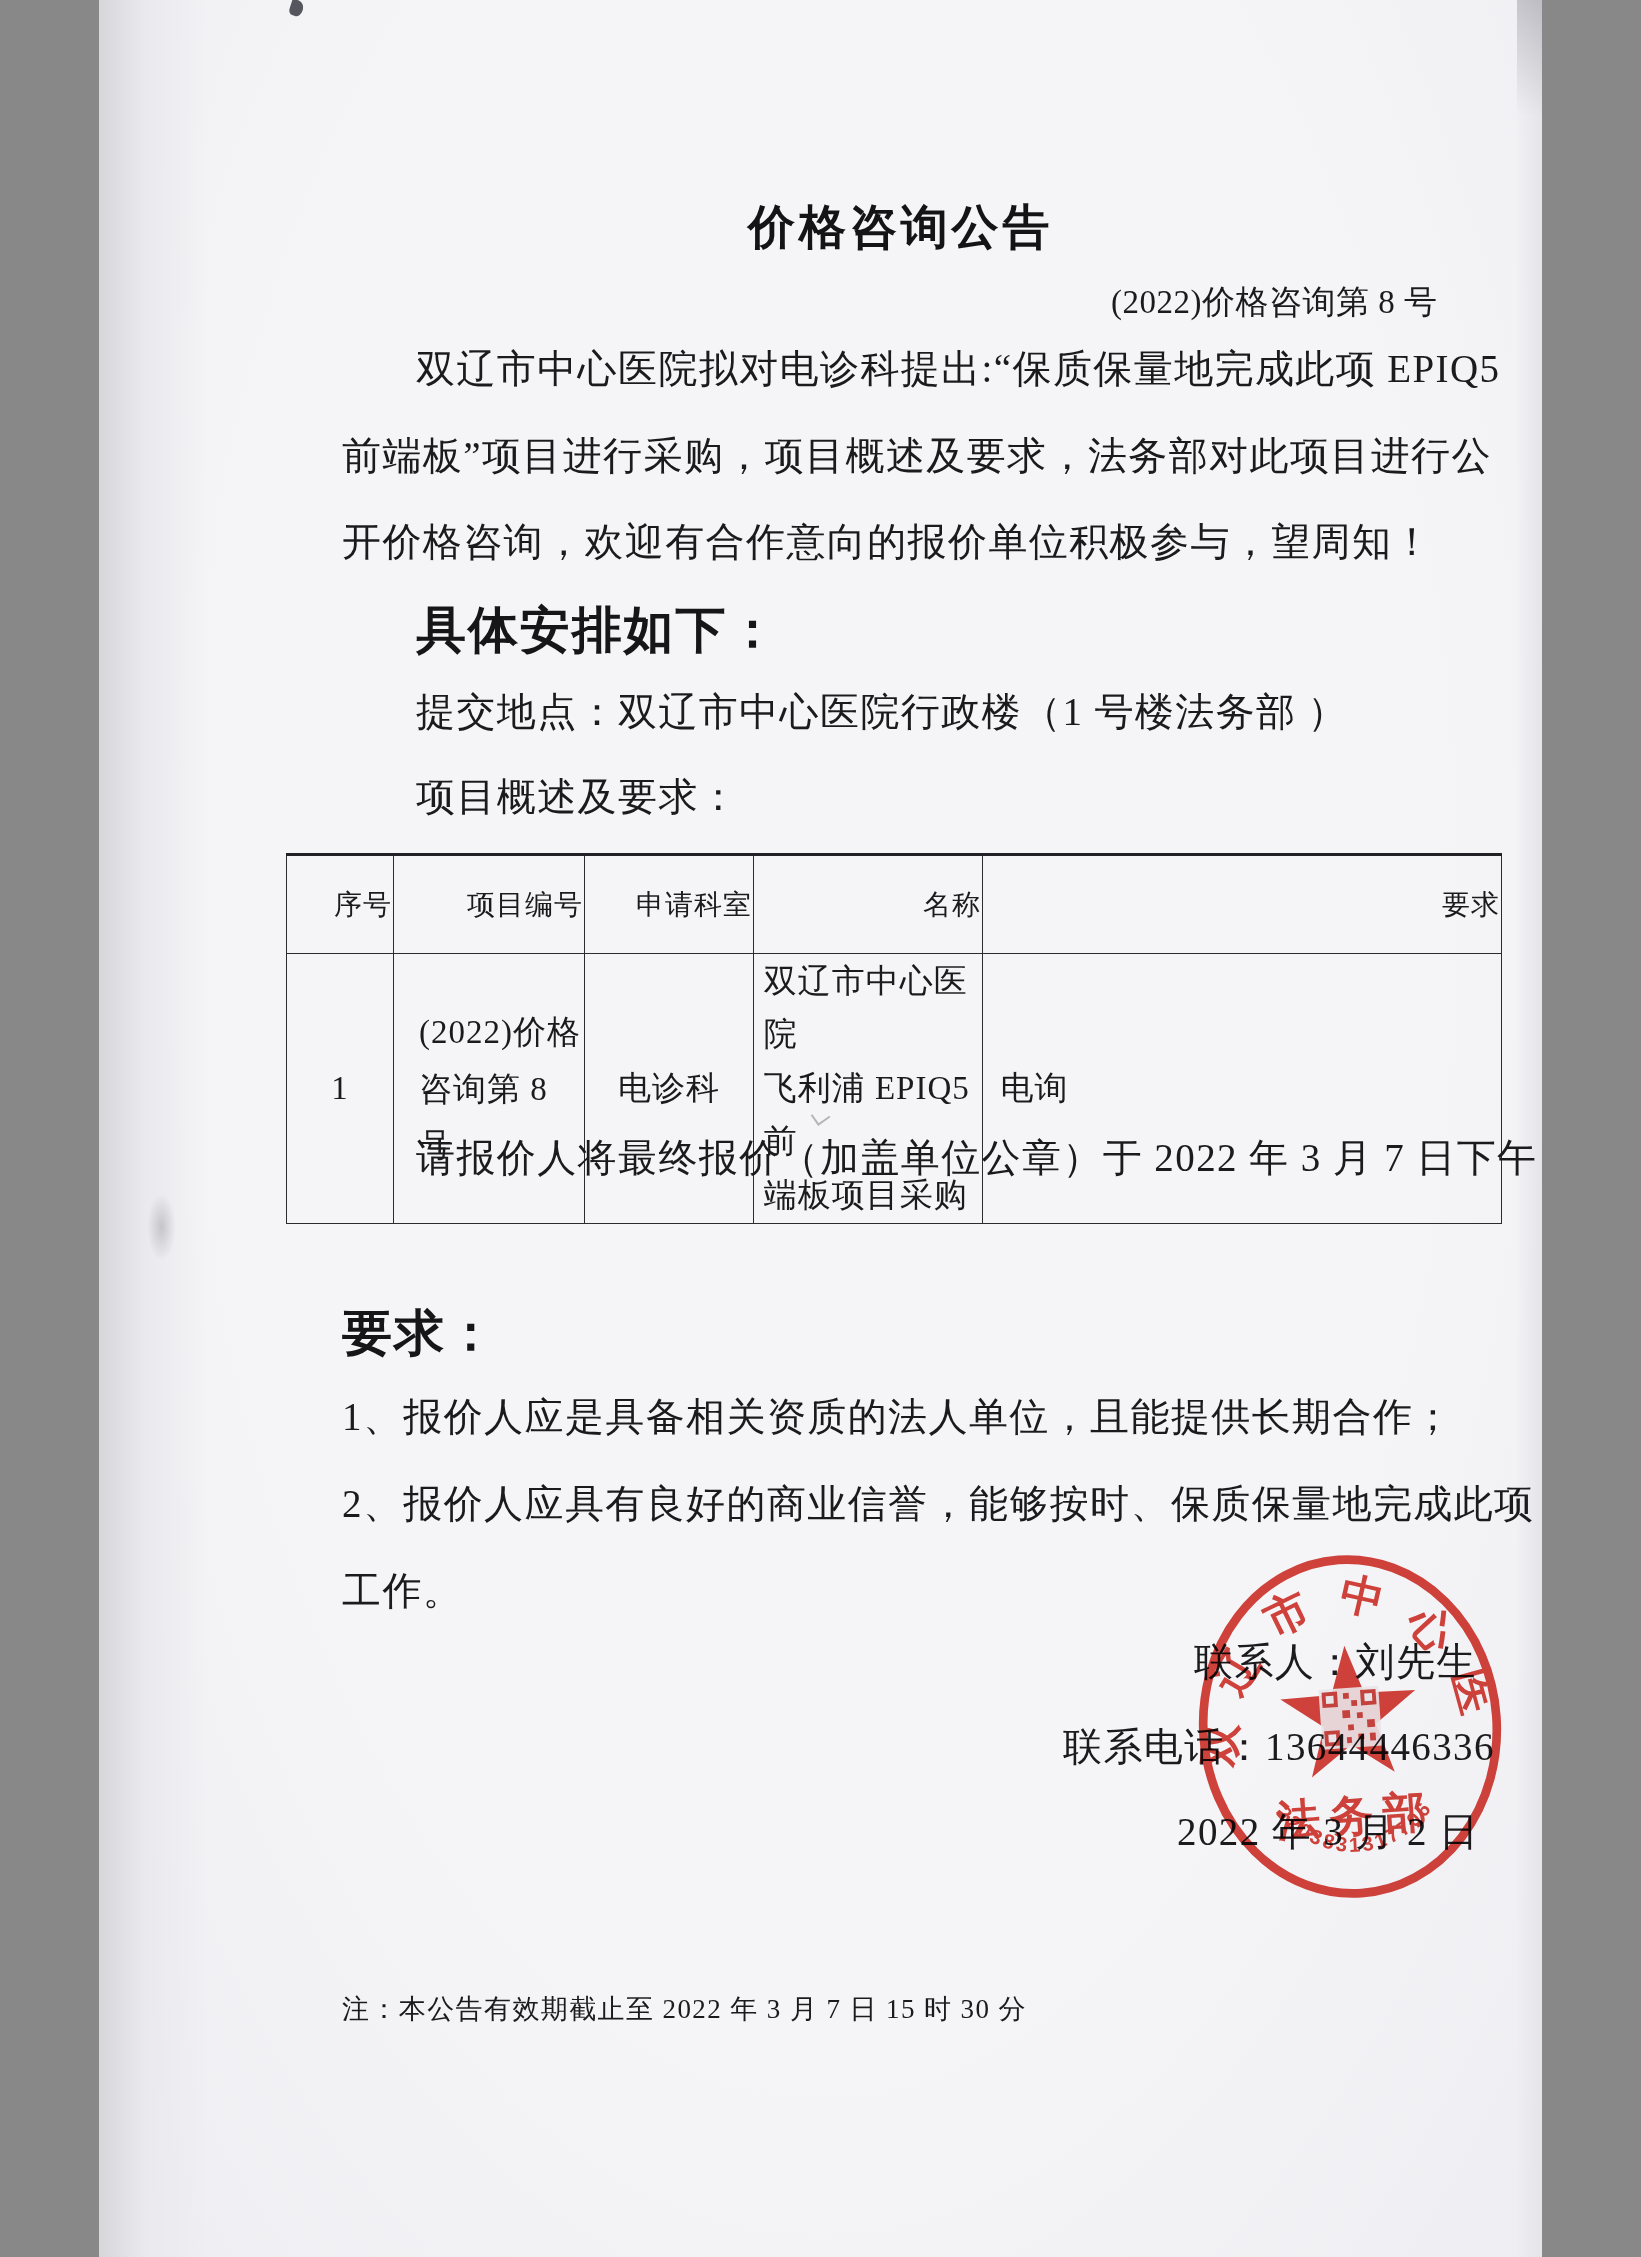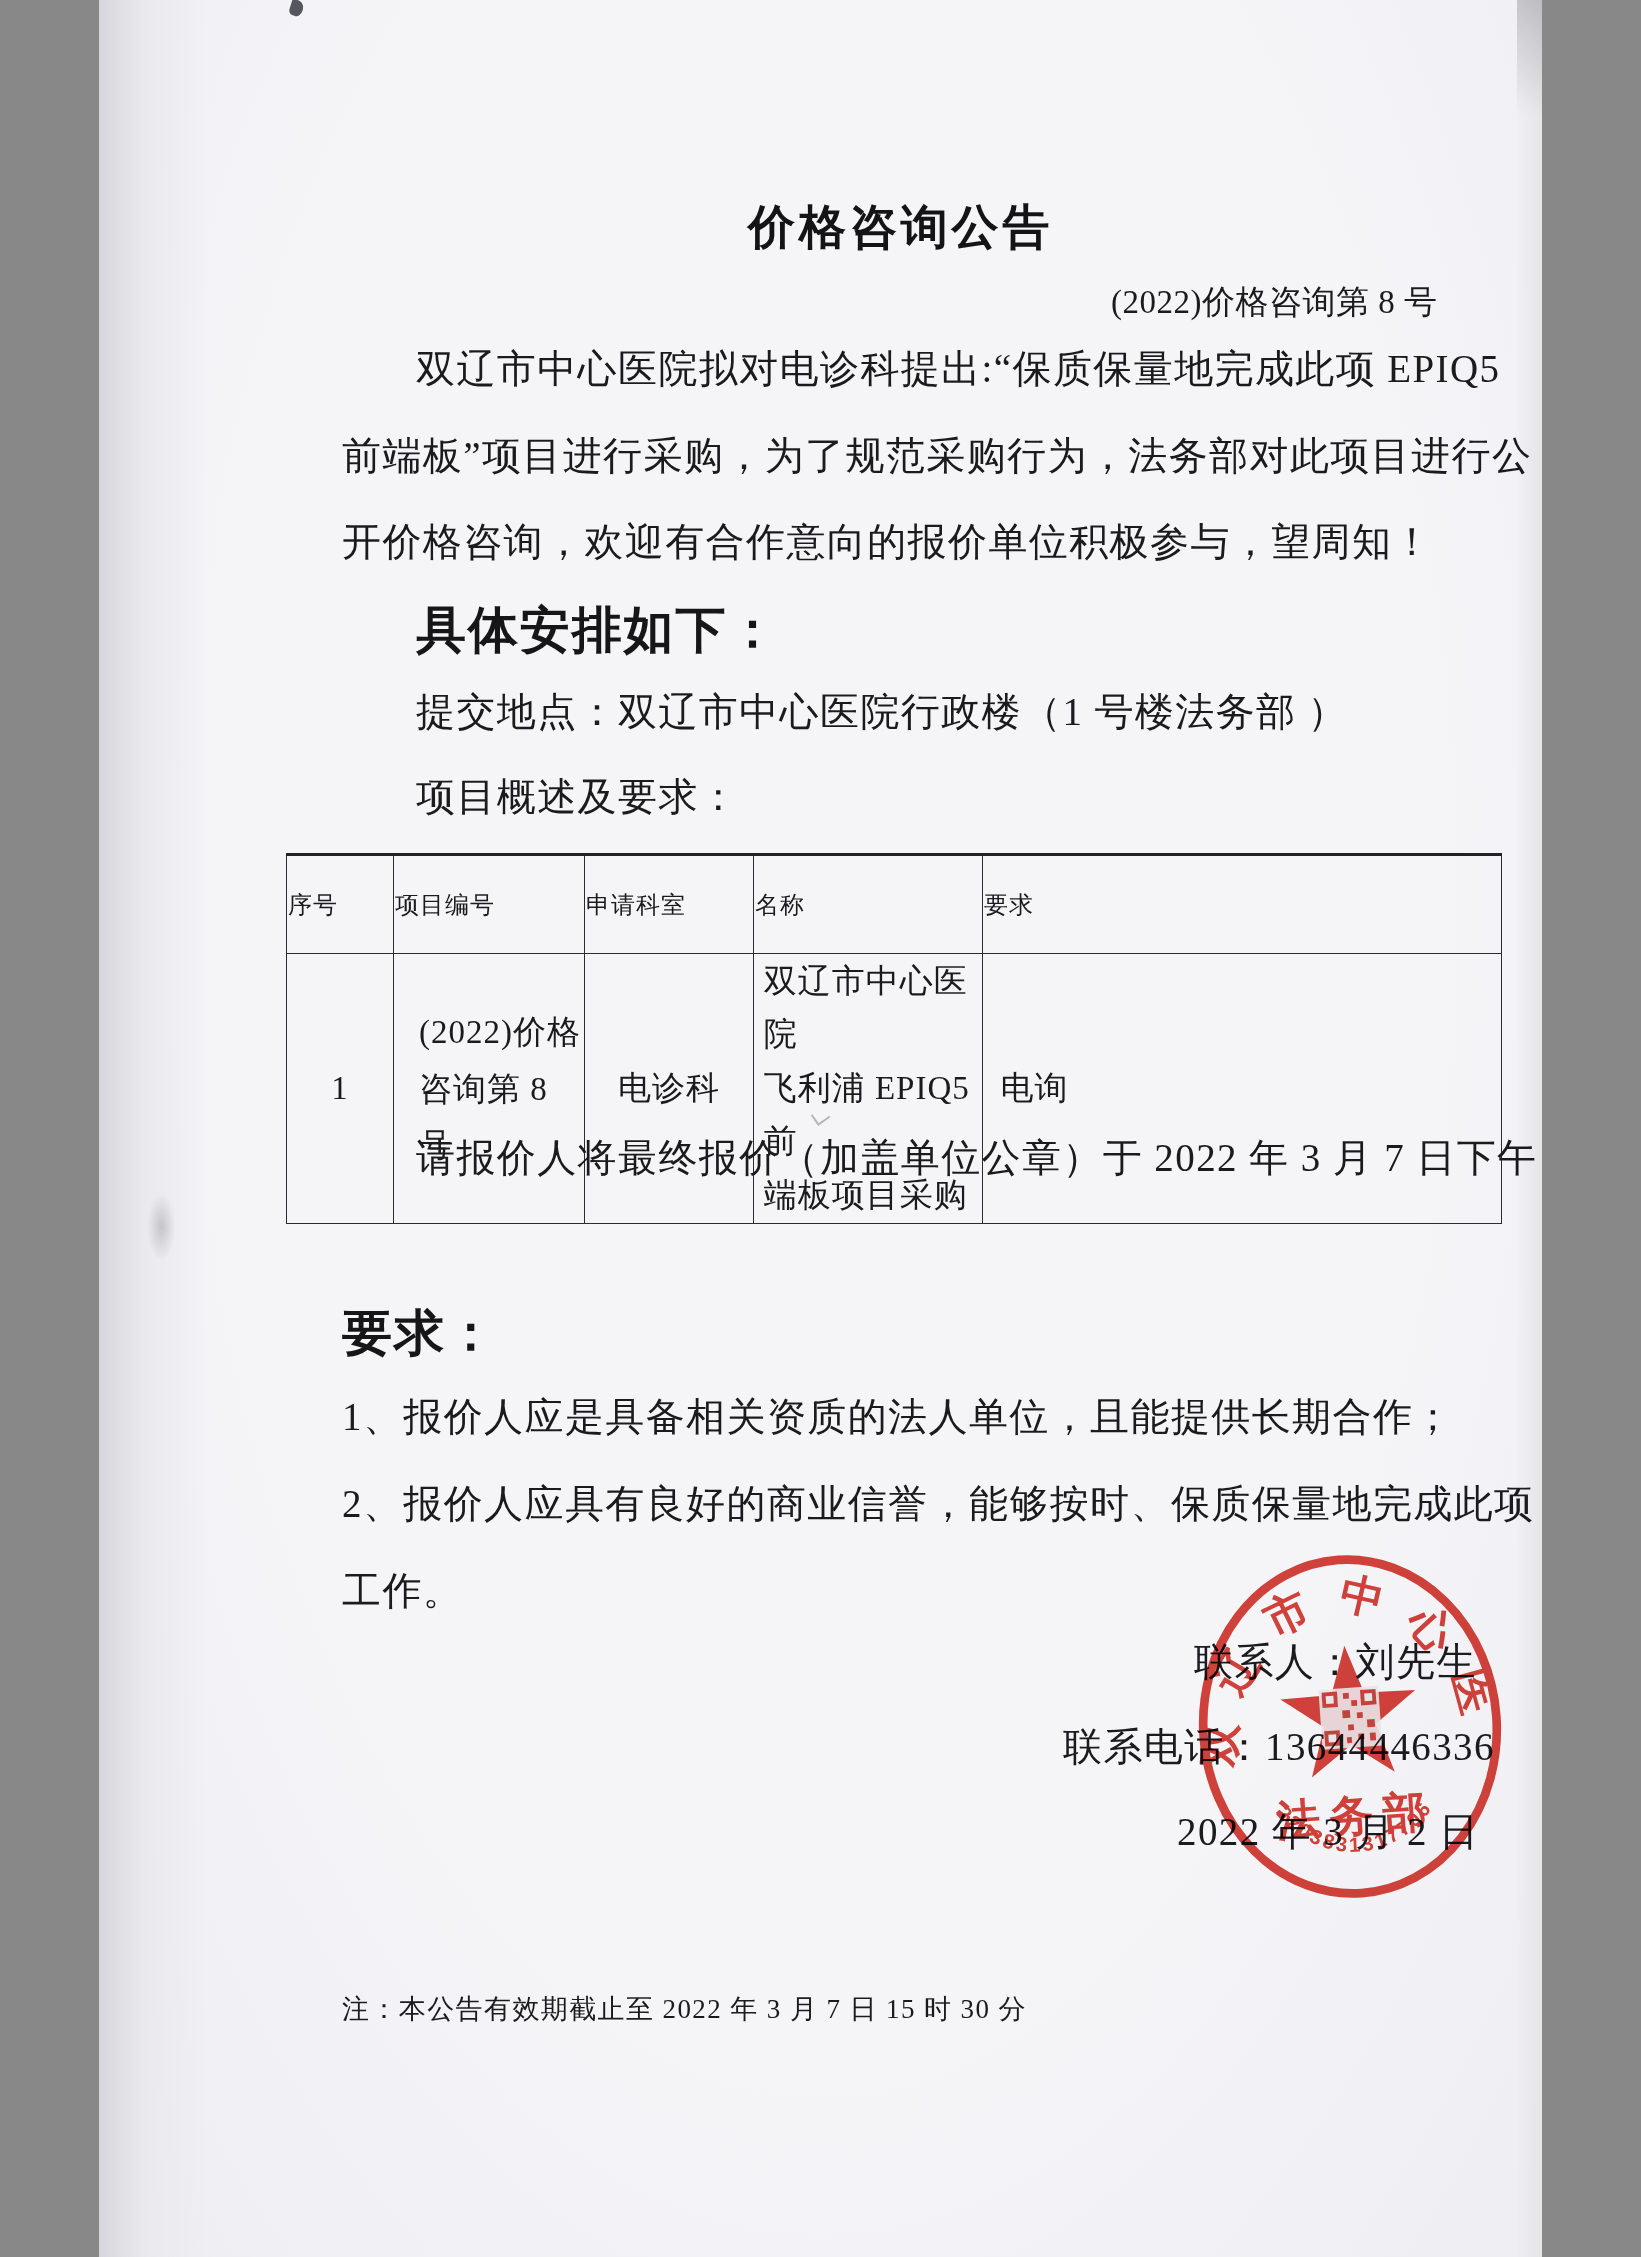--- a/index.html
+++ b/index.html
@@ -47,21 +47,21 @@
     border-collapse:collapse;
     table-layout:fixed;
     font-size:33px;
     color:#1b1b1e;
   }
   .doc-table th, .doc-table td {
     border:1.9px solid #2c2c30;
     font-weight:normal;
     letter-spacing:1px;
   }
-  .doc-table th { border-top:3.9px solid #222226; font-size:24px; text-align:left; }
+  .doc-table th { border-top:3.9px solid #222226; font-size:28px; text-align:right; }
   .doc-table .row-header { height:99px; }
   .doc-table .row-body { height:145px; }
   .cell-seq { text-align:center; }
   .cell-pno { padding-left:25px; white-space:pre-line; line-height:1.7; }
   .cell-dept { text-align:center; }
   .cell-name { padding-left:9.7px; padding-right:3.9px; white-space:pre-line; line-height:1.62; }
   .cell-req { padding-left:17.4px; vertical-align:middle; }
 
   .stamp {
     position:absolute;
@@ -82,21 +82,21 @@
 </style>
 </head>
 <body>
 
 <div class="page">
 
   <div class="line title" style="left:649px; top:199px;">价格咨询公告</div>
   <div class="line docnum" style="left:1012px; top:283px;">(2022)价格咨询第 8 号</div>
 
   <div class="line" style="left:317px; top:346px;">双辽市中心医院拟对电诊科提出:“保质保量地完成此项 EPIQ5</div>
-  <div class="line" style="left:243px; top:433px;">前端板”项目进行采购，为了规范采购行为，法务部对此项目进行公</div>
+  <div class="line" style="left:243px; top:433px;">前端板”项目进行采购，项目概述及要求，法务部对此项目进行公</div>
   <div class="line" style="left:243px; top:519px;">开价格咨询，欢迎有合作意向的报价单位积极参与，望周知！</div>
 
   <div class="line heading-bold" style="left:317px; top:604px;">具体安排如下：</div>
   <div class="line" style="left:317px; top:689px;">提交地点：双辽市中心医院行政楼（1 号楼法务部 ）</div>
   <div class="line" style="left:317px; top:774px;">项目概述及要求：</div>
 
   <table class="doc-table">
     <colgroup>
       <col style="width:107px">
         <col style="width:191px">

